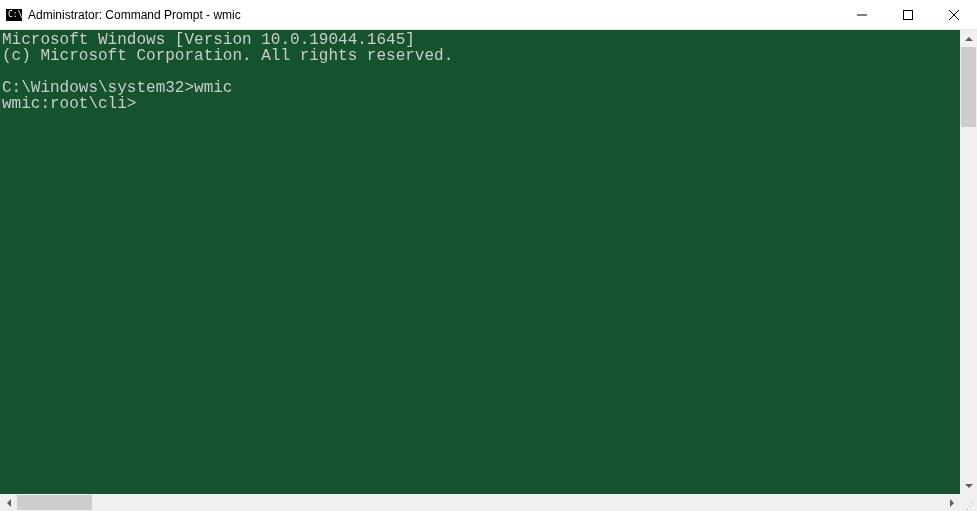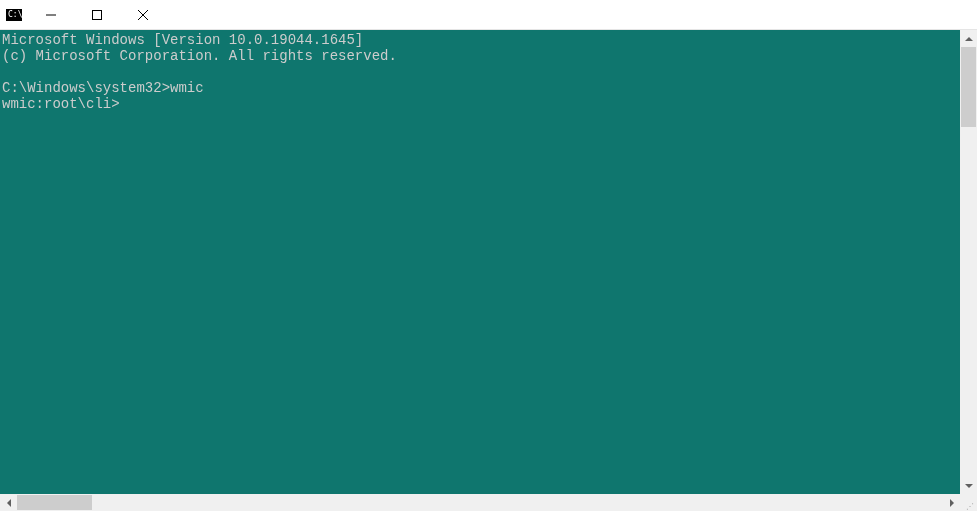--- a/index.html
+++ b/index.html
@@ -55,24 +55,24 @@
     .console-wrap {
       position: absolute;
       top: 30px;
       left: 0;
       right: 0;
       bottom: 17px;
       display: flex;
     }
     .console {
       flex: 1;
-      background: #0f766e;
+      background: #14532d;
       color: #cccccc;
       font-family: Consolas, "Courier New", monospace;
-      font-size: 14px;
+      font-size: 16px;
       line-height: 16px;
       padding: 2px 0 0 2px;
       white-space: pre;
       overflow: hidden;
     }
     .vscrollbar {
       width: 17px;
       background: #f0f0f0;
       position: relative;
       display: flex;
@@ -147,20 +147,21 @@
 <body>
 
 <div class="titlebar">
   <div class="titlebar-icon">
     <svg width="16" height="16" viewBox="0 0 16 16">
       <rect x="0" y="2" width="16" height="12" fill="#000"></rect>
       <rect x="1" y="3" width="14" height="10" fill="#000"></rect>
       <text x="2" y="10" font-size="8" fill="#fff" font-family="monospace">C:\</text>
     </svg>
   </div>
+  <div class="titlebar-title">Administrator: Command Prompt - wmic</div>
   <div class="window-controls">
     <div class="win-btn">
       <svg width="10" height="10" viewBox="0 0 10 10">
           <line x1="0" y1="5" x2="10" y2="5" stroke="#000" stroke-width="1"></line>
         </svg>
     </div>
     <div class="win-btn">
       <svg width="10" height="10" viewBox="0 0 10 10">
           <rect x="0.5" y="0.5" width="9" height="9" fill="none" stroke="#000" stroke-width="1"></rect>
         </svg>

